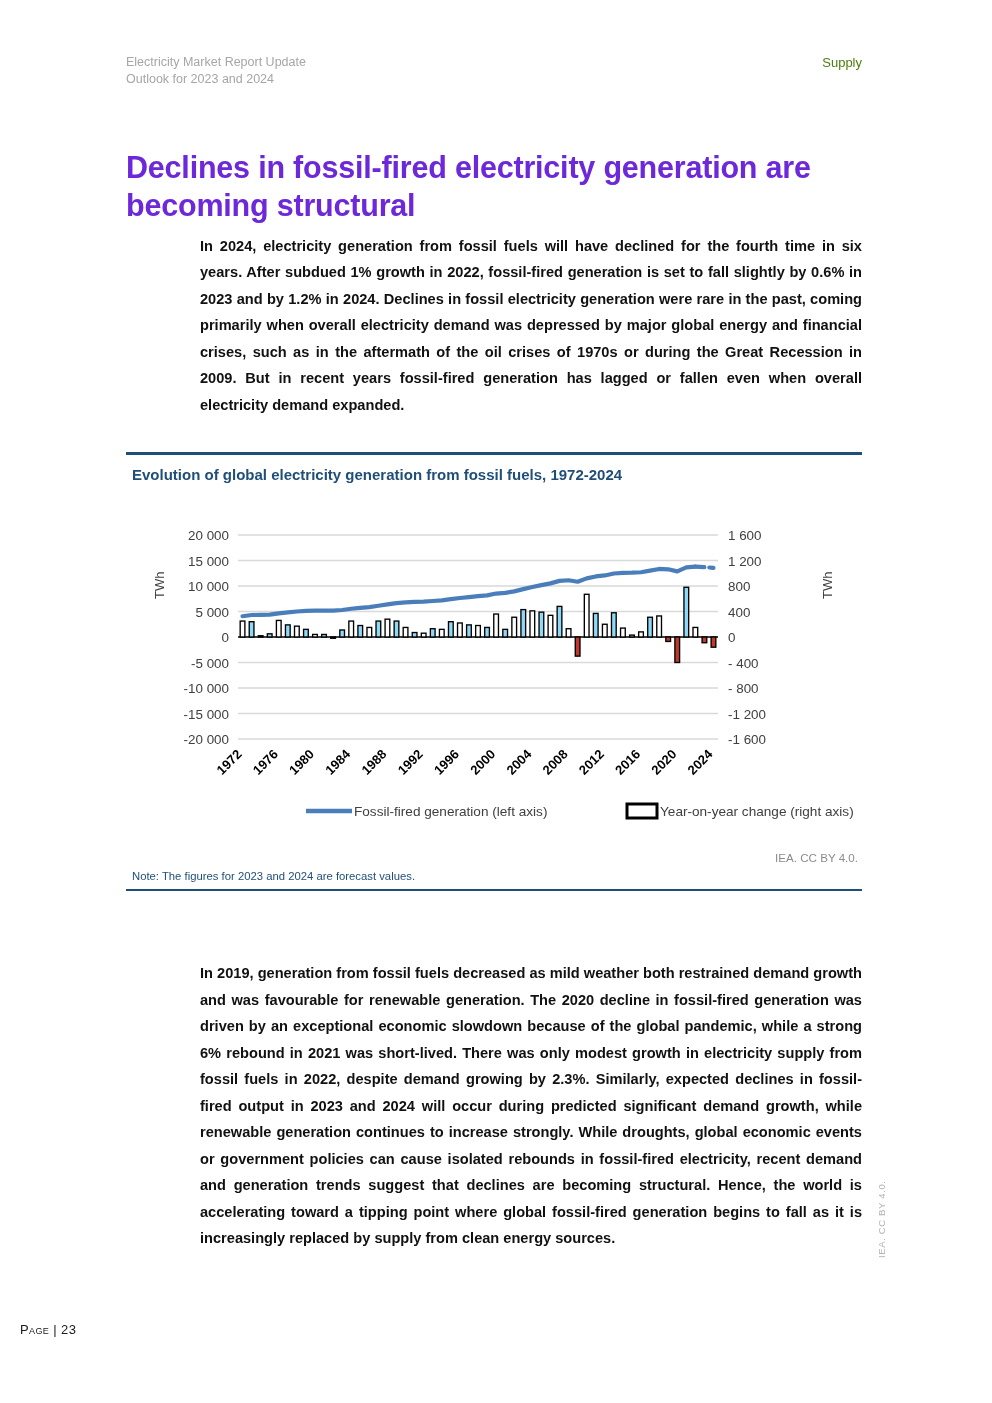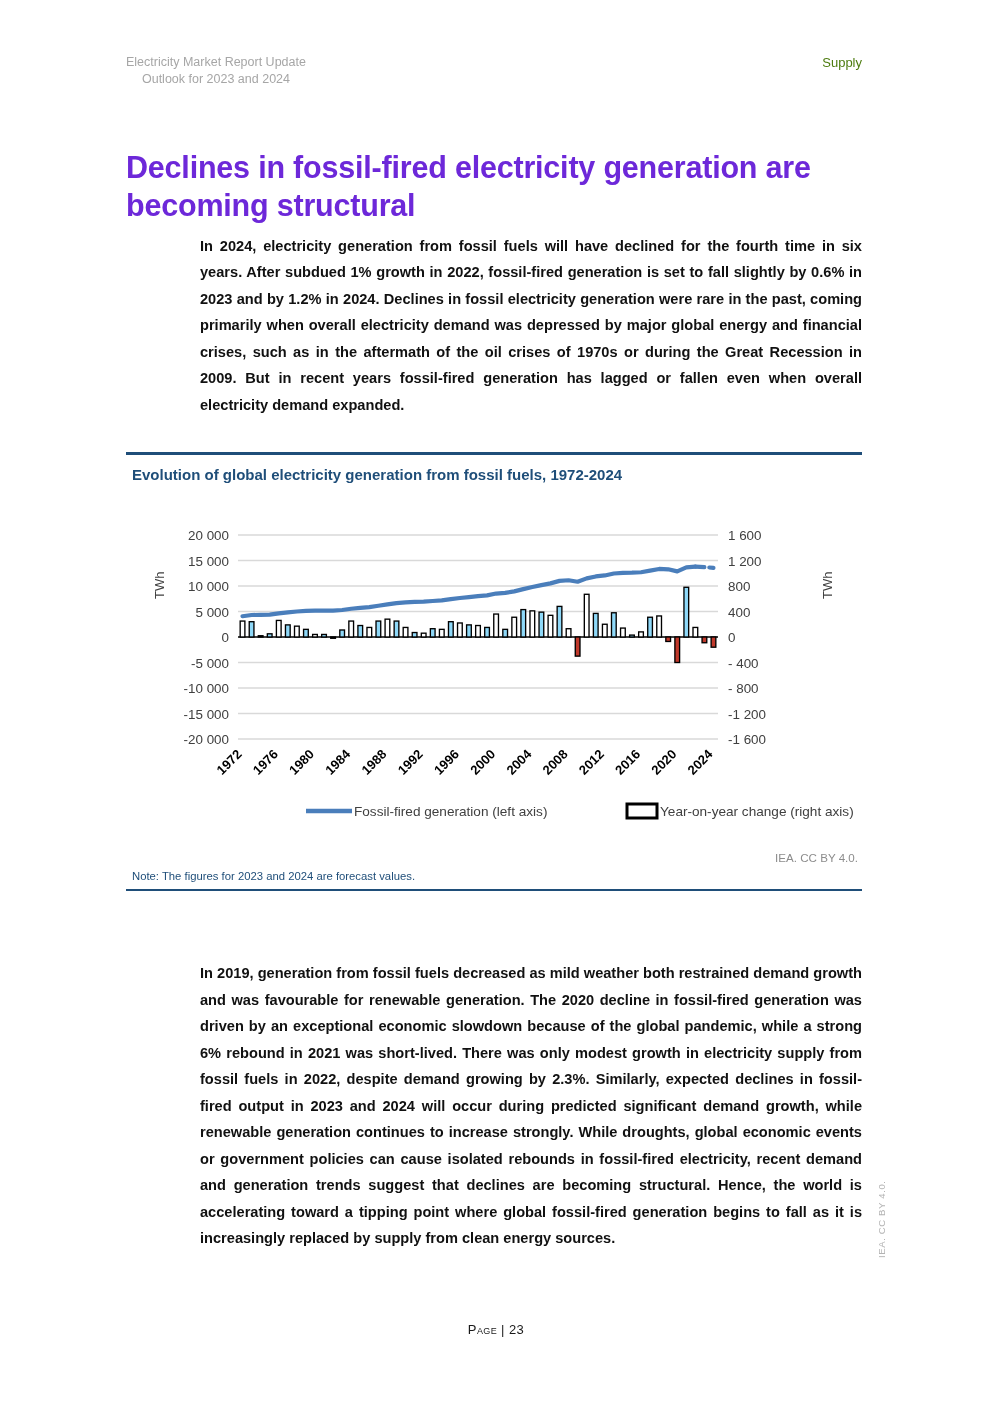--- a/index.html
+++ b/index.html
@@ -16,21 +16,20 @@
 
   
   .runhead {
     position: absolute;
     left: 126px;
     top: 54px;
     width: 736px;
     display: flex;
     justify-content: space-between;
     align-items: flex-start;
-    text-align: center;
   }
   .runhead-left { font-size: 12.5px; line-height: 17px; color: #a6a6a6; }
   .runhead-right { font-size: 13px; line-height: 17px; color: #4d7c0f; }
 
   
   .page-title {
     position: absolute;
     left: 126px;
     top: 128px;
     width: 760px;
@@ -120,25 +119,26 @@
     fill: #404040;
     font-family: "Liberation Sans", sans-serif;
   }
 
   
   .page-footer {
     position: absolute;
     left: 0;
     top: 1322px;
     width: 992px;
-    text-align: center;
+    text-align: left;
     font-size: 13px;
     color: #1a1a1a;
     font-variant: small-caps;
     letter-spacing: 0.4px;
+    padding-left: 20px;
   }
   .side-credit {
     position: absolute;
     left: 876px;
     top: 1258px;
     font-size: 9.6px;
     color: #b3b3b3;
     transform: rotate(-90deg);
     transform-origin: left top;
     white-space: nowrap;

